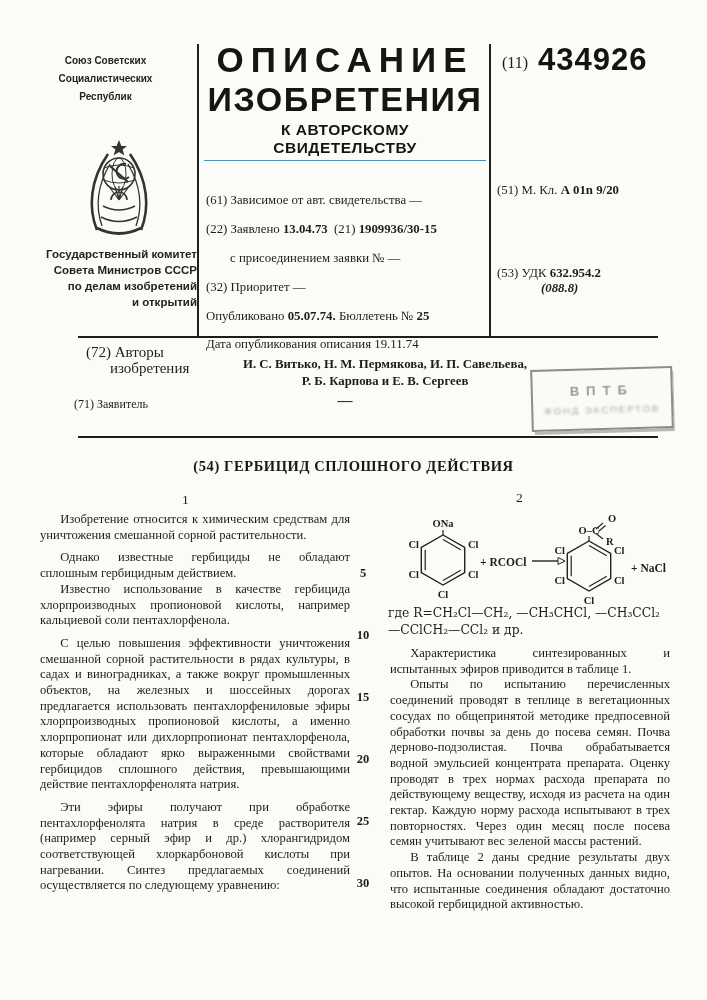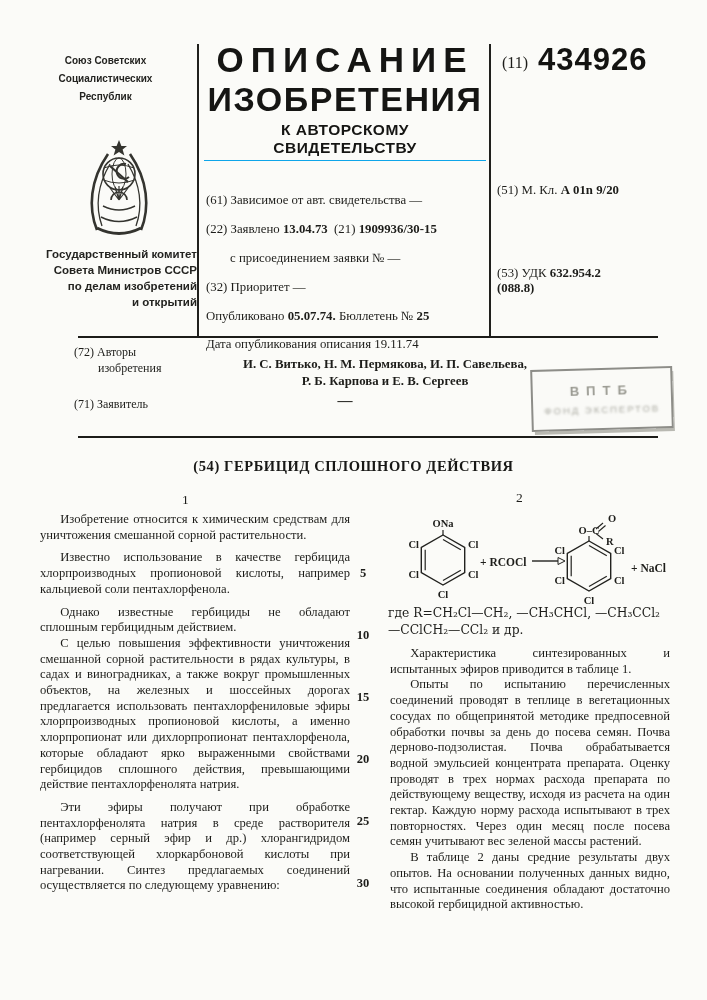--- a/index.html
+++ b/index.html
@@ -41,27 +41,27 @@
     border-bottom:1px solid #0ea5e9; color:#151513;
   }
   .docnum-label{position:absolute; left:502px; top:54px; font-size:16px;}
   .docnum{
     position:absolute; left:538px; top:42px;
     font-family:"Liberation Sans",sans-serif; font-weight:bold;
     font-size:31px; letter-spacing:1px; color:#131311;
   }
   .fld{position:absolute; left:206px; width:280px; font-size:12.8px; white-space:nowrap;margin-top:36px;}
   .fld-r{position:absolute; left:497px; width:205px; font-size:12.8px;}
-  .udc2{display:block; }
+  .udc2{display:block; margin-left:44px;font-style:italic;}
   
   .hrule{position:absolute; height:2.4px; background:#1c1c19;}
   .hr1{left:78px; top:336px; width:580px;}
   .hr2{left:78px; top:436px; width:580px;}
   
-  .authors-label{position:absolute; left:74px; top:344px; font-size:12px; line-height:16px;}
+  .authors-label{position:absolute; left:86px; top:344px; font-size:15px; line-height:16px;}
   .authors-label .l2{margin-left:24px;}
   .names{
     position:absolute; left:190px; top:356px; width:390px; text-align:center;
     font-size:12.8px; font-weight:bold; line-height:16.5px; white-space:pre-line;
   }
   .applicant{position:absolute; left:74px; top:397px; font-size:12px;}
   .app-dash{position:absolute; left:330px; top:392px; width:30px; text-align:center; font-weight:bold; font-size:15px;}
   .stamp{
     position:absolute; left:531px; top:368px; width:138px; height:58px;
     border:2.5px solid #8d8d88; transform:rotate(-1.6deg);
@@ -186,22 +186,22 @@
 
   <div class="ln ln1">5</div>
   <div class="ln ln2">10</div>
   <div class="ln ln3">15</div>
   <div class="ln ln4">20</div>
   <div class="ln ln5">25</div>
   <div class="ln ln6">30</div>
 
   <div class="leftcol">
     <p class="para">Изобретение относится к химическим средствам для уничтожения смешанной сорной растительности.</p>
+    <p class="para tight">Однако известные гербициды не обладают сплошным гербицидным действием.</p>
     <p class="para">Известно использование в качестве гербицида хлорпроизводных пропионовой кислоты, например кальциевой соли пентахлорфенола.</p>
-    <p class="para tight">Однако известные гербициды не обладают сплошным гербицидным действием.</p>
     <p class="para">С целью повышения эффективности уничтожения смешанной сорной растительности в рядах культуры, в садах и виноградниках, а также вокруг промышленных объектов, на железных и шоссейных дорогах предлагается использовать пентахлорфениловые эфиры хлорпроизводных пропионовой кислоты, а именно хлорпропионат или дихлорпропионат пентахлорфенола, которые обладают ярко выраженными свойствами гербицидов сплошного действия, превышающими действие пентахлорфенолята натрия.</p>
     <p class="para">Эти эфиры получают при обработке пентахлорфенолята натрия в среде растворителя (например серный эфир и др.) хлорангидридом соответствующей хлоркарбоновой кислоты при нагревании. Синтез предлагаемых соединений осуществляется по следующему уравнению:</p>
   </div>
 
   <svg class="eq" width="300" height="100" viewBox="0 0 300 100">
 
     <polygon points="57,27 78.7,39.5 78.7,64.5 57,77 35.3,64.5 35.3,39.5" stroke-width="1.4"></polygon>
     <line x1="57" y1="31.5" x2="74.8" y2="41.7" stroke-width="1.2"></line>
     <line x1="74.8" y1="62.3" x2="57" y2="72.5" stroke-width="1.2"></line>
     <line x1="39.2" y1="62.3" x2="39.2" y2="41.7" stroke-width="1.2"></line>

